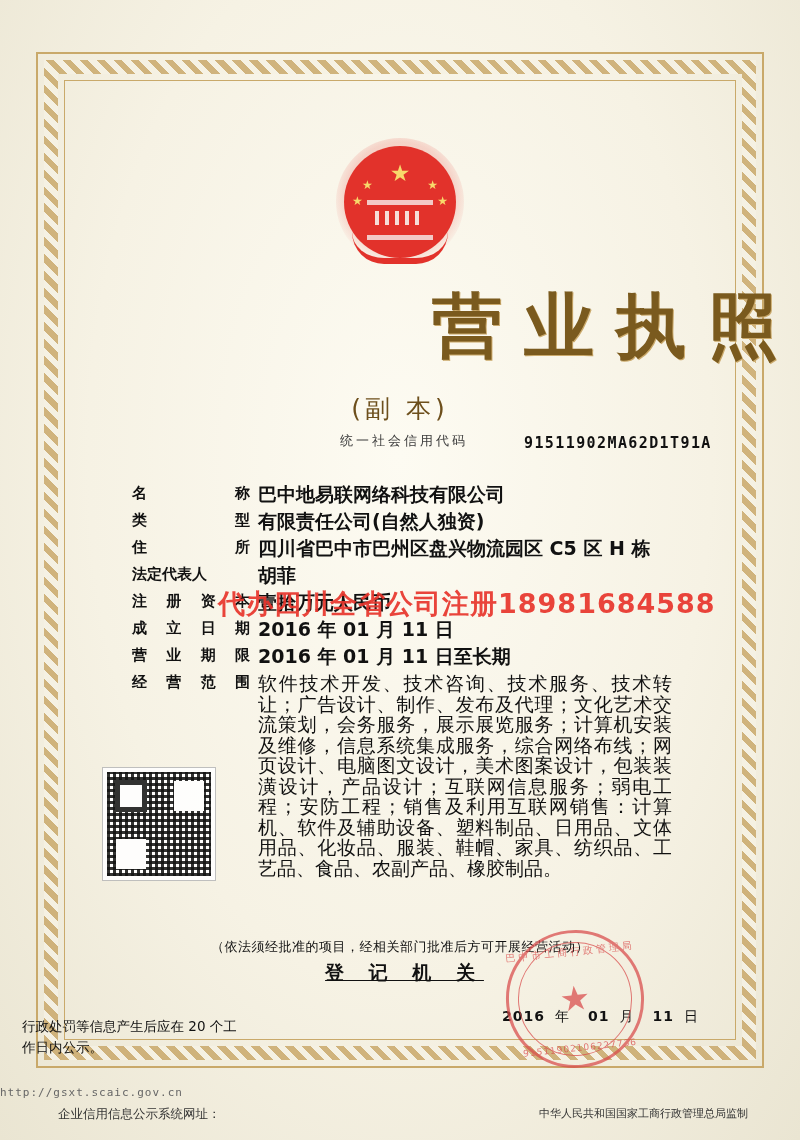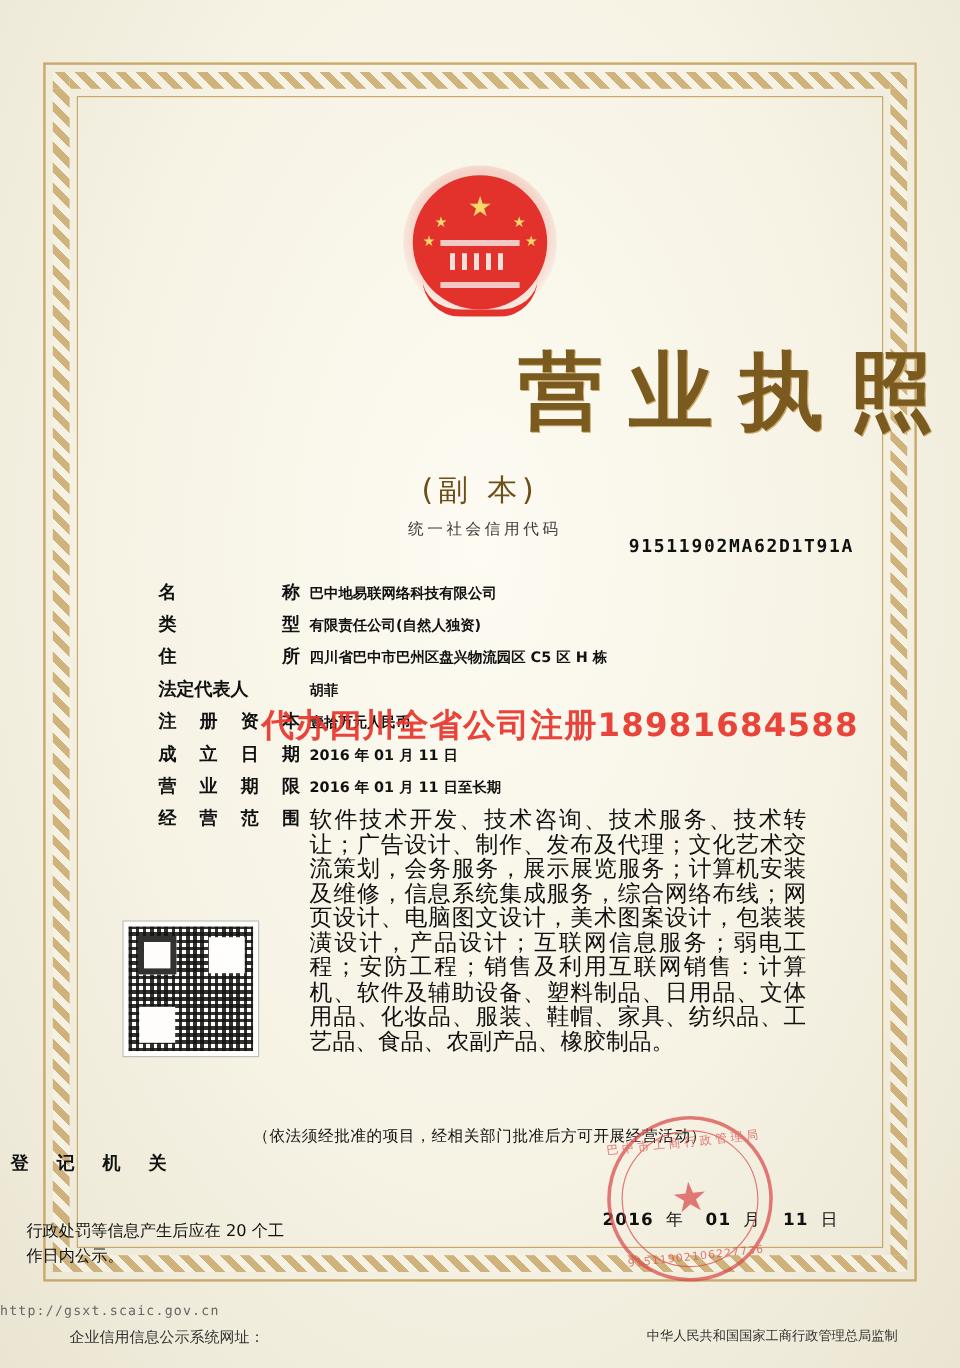--- a/index.html
+++ b/index.html
@@ -78,36 +78,36 @@
     position:absolute;left:0;right:0;top:392px;text-align:center;
     font-size:25px;color:#6d4f1c;letter-spacing:4px;
   }
   .credit-label{
     position:absolute;left:340px;top:432px;
     font-size:13px;color:#3b3b3b;letter-spacing:3px;
   }
   .credit-code{
     position:absolute;left:524px;top:434px;
     font-family:"DejaVu Sans Mono","Liberation Mono",monospace;
-    font-size:15px;font-weight:bold;color:#111;letter-spacing:1.4px;margin-top:12px;
+    font-size:15px;font-weight:bold;color:#111;letter-spacing:1.4px;
   }
 
   .fields{
     position:absolute;left:132px;top:484px;width:540px;
   }
   .row{display:flex;margin-bottom:7px;align-items:flex-start;}
   .row .lab{
     width:118px;flex:0 0 118px;
     font-size:15px;color:#111;font-weight:bold;
     display:flex;justify-content:space-between;
     letter-spacing:0;
   }
   .row .lab span{display:inline-block;}
   .row .val{
-    font-size:12px;color:#111;font-weight:bold;line-height:20px;
+    font-size:19px;color:#111;font-weight:bold;line-height:20px;
     padding-left:8px;
   }
   .row.scope .val{
     font-size:19px;line-height:20.5px;width:420px;text-align:justify;font-weight:normal;
   }
 
   .qr{
     position:absolute;left:103px;top:768px;width:104px;height:104px;
     background:
       repeating-linear-gradient(0deg,#222 0 3px,#fff 3px 6px),
@@ -127,23 +127,24 @@
     position:absolute;left:218px;top:586px;
     font-size:27px;color:#e8352c;font-weight:bold;letter-spacing:1px;
     white-space:nowrap;opacity:.92;
   }
 
   .note-paren{
     position:absolute;left:0;right:0;top:938px;text-align:center;
     font-size:13px;color:#111;letter-spacing:.5px;
   }
   .registrar{
-    position:absolute;left:0;right:0;top:960px;text-align:left;
-    font-size:15px;color:#111;font-weight:bold;letter-spacing:9px;
+    position:absolute;left:0;right:0;top:960px;text-align:center;
+    font-size:19px;color:#111;font-weight:bold;letter-spacing:9px;
     padding-left:9px;
+    text-decoration:underline;
   }
   .date-line{
     position:absolute;left:498px;top:1008px;
     font-size:14px;color:#111;letter-spacing:1px;
   }
   .date-line .n{font-weight:bold;margin:0 10px 0 4px;}
   .date-line .u{margin-right:14px;}
 
   .seal{
     position:absolute;left:506px;top:930px;width:132px;height:132px;

